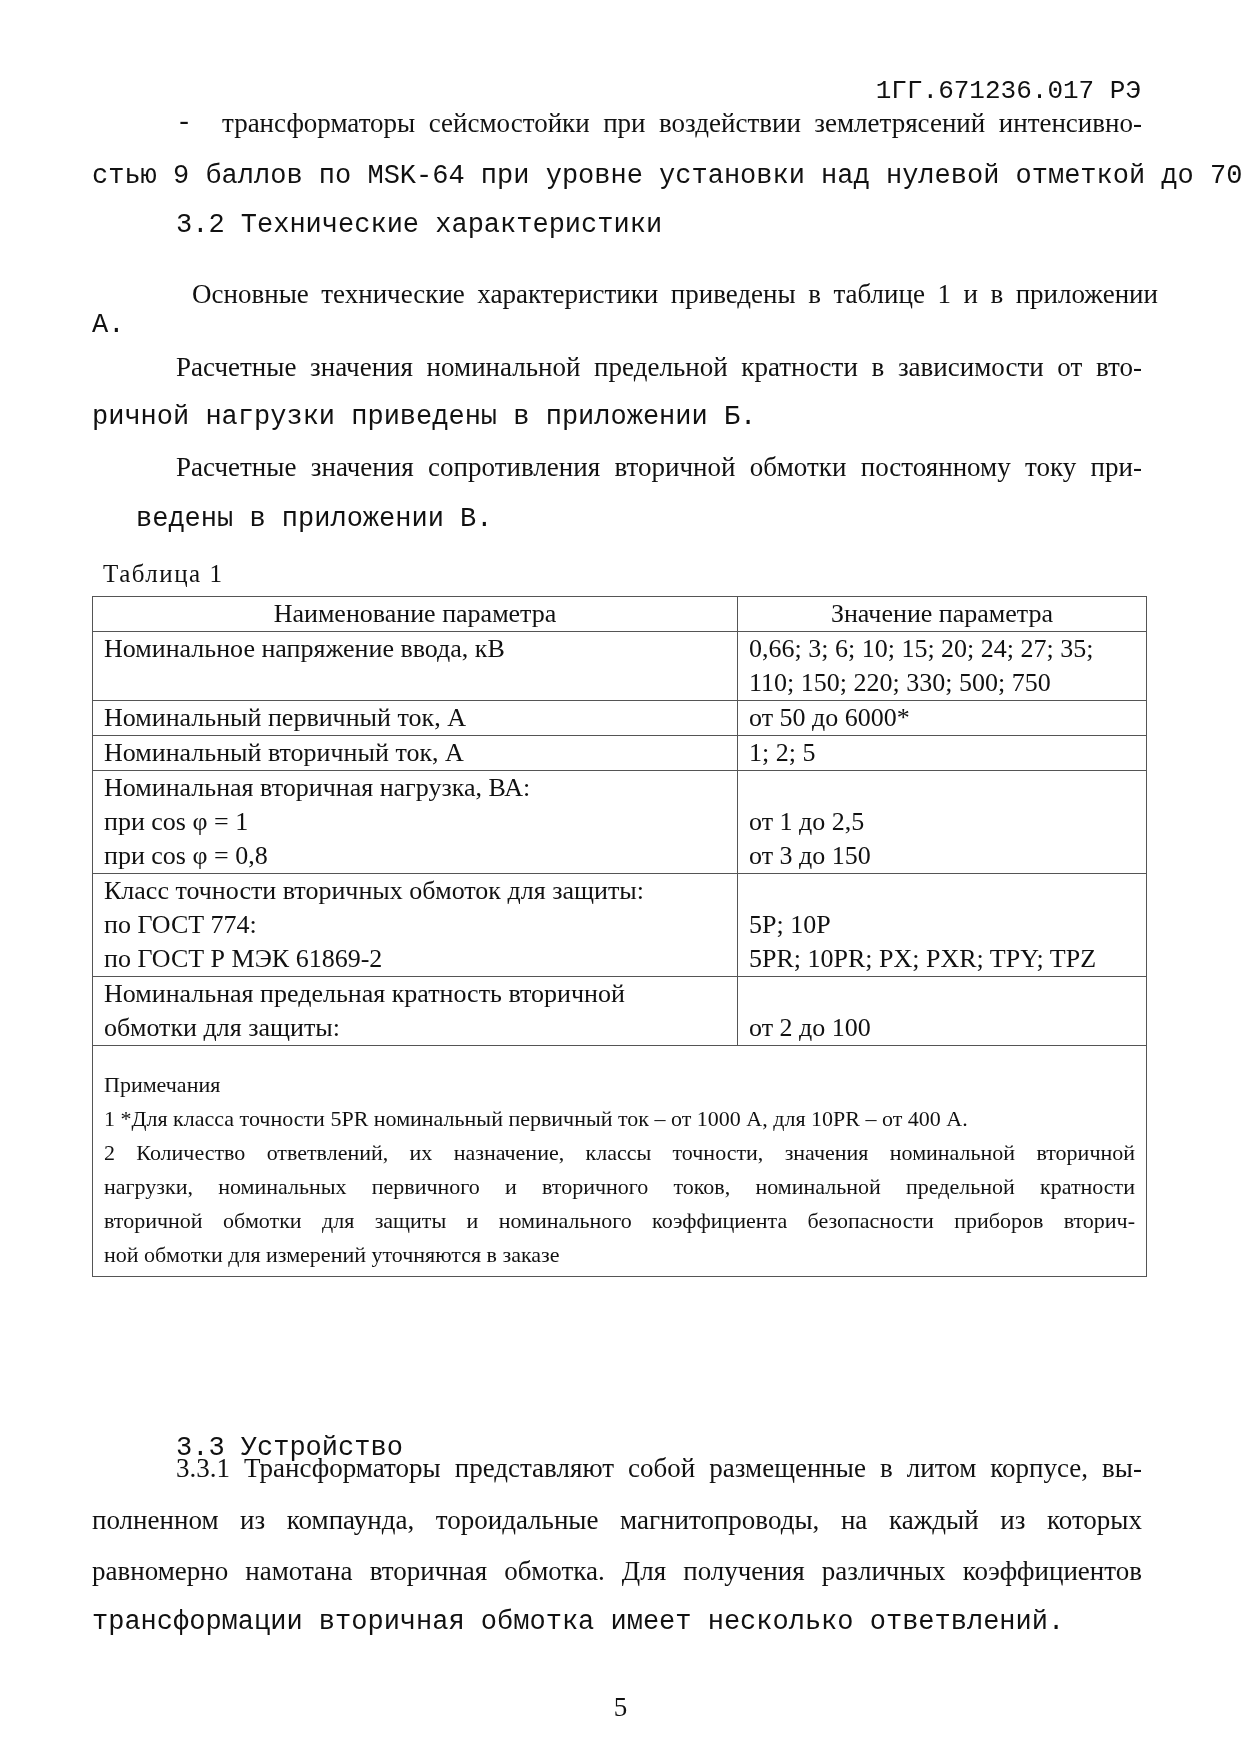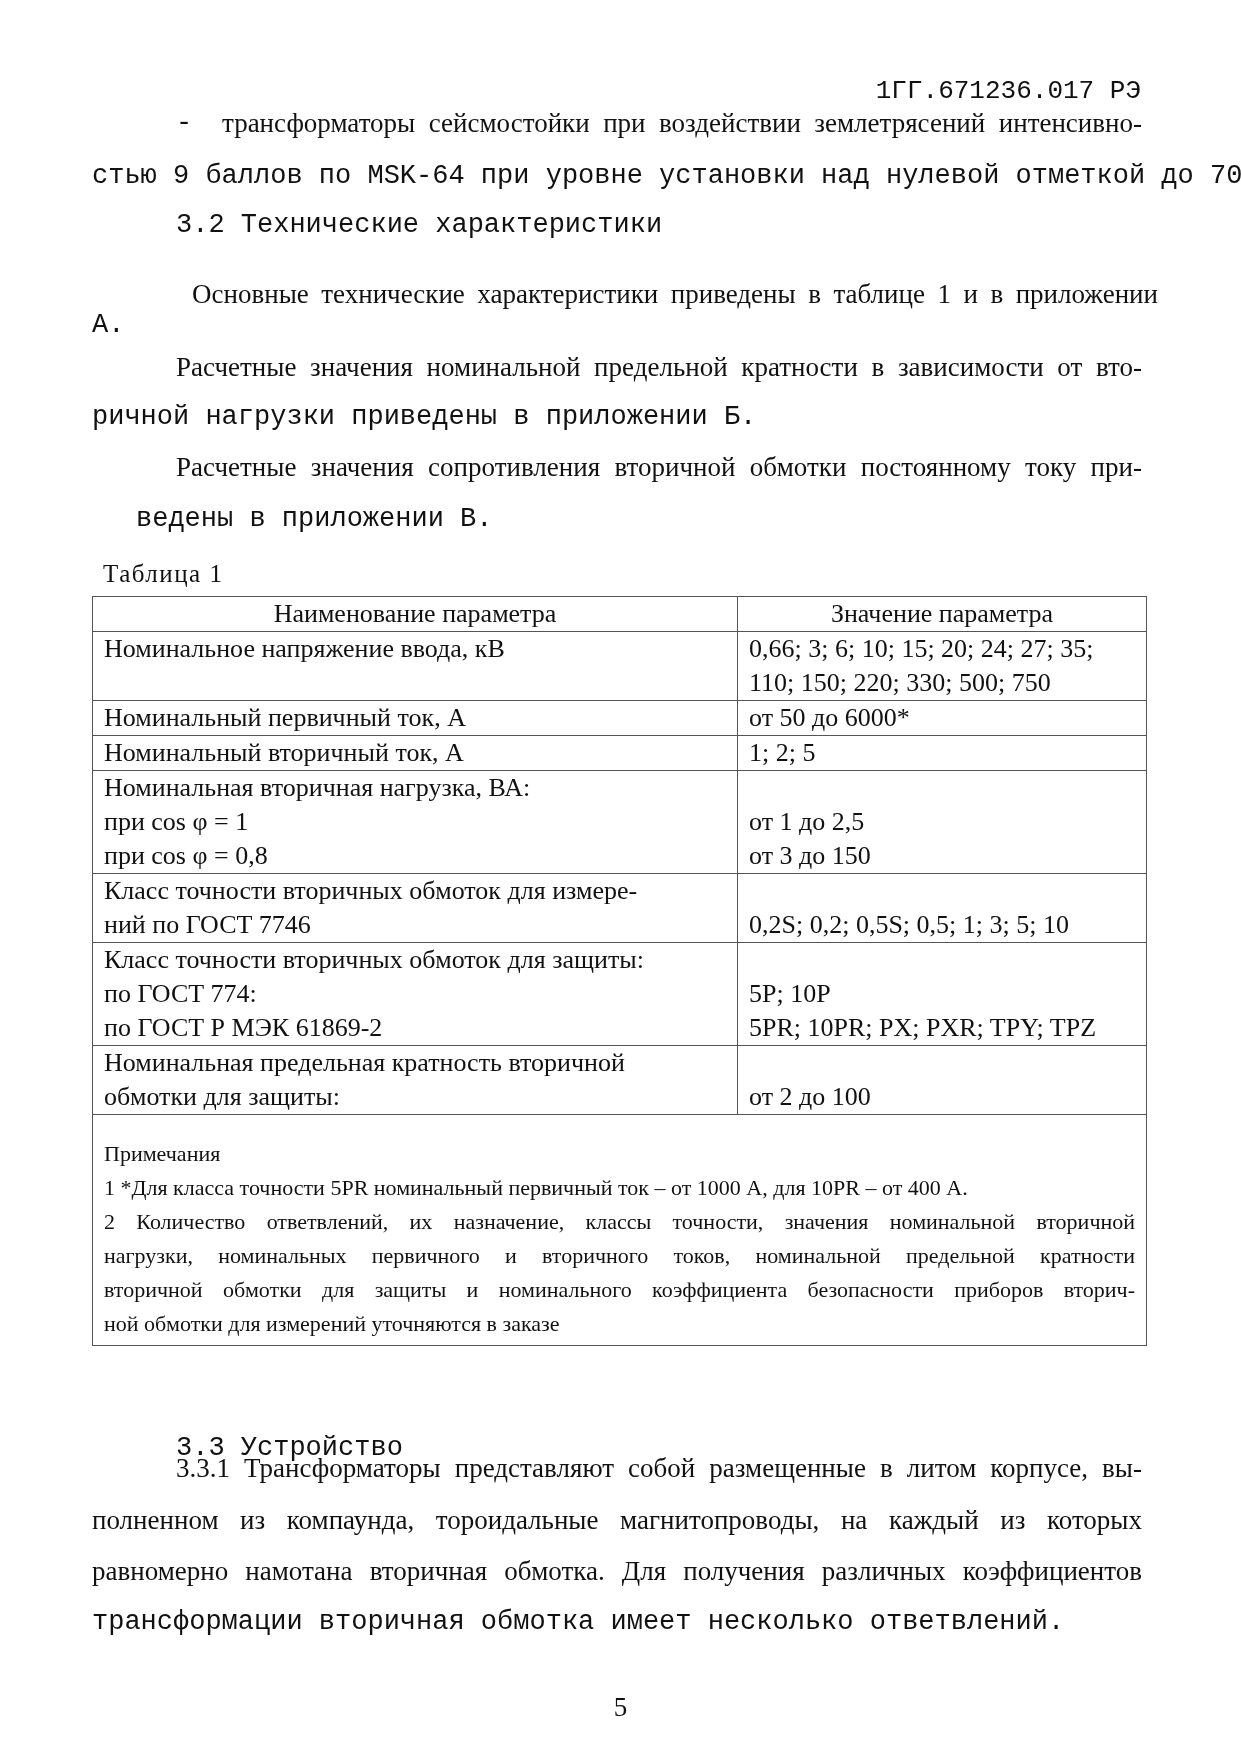--- a/index.html
+++ b/index.html
@@ -84,30 +84,20 @@
       <span class="row-line">при cos φ = 0,8</span>
     </td>
     <td>
       <span class="row-line"></span>
       <span class="row-line">от 1 до 2,5</span>
       <span class="row-line">от 3 до 150</span>
     </td>
   </tr>
   <tr>
     <td class="c1">
-      <span class="row-line">Класс точности вторичных обмоток для измере-</span>
-      <span class="row-line">ний по ГОСТ 7746</span>
-    </td>
-    <td>
-      <span class="row-line"></span>
-      <span class="row-line">0,2S; 0,2; 0,5S; 0,5; 1; 3; 5; 10</span>
-    </td>
-  </tr>
-  <tr>
-    <td class="c1">
       <span class="row-line">Класс точности вторичных обмоток для защиты:</span>
       <span class="row-line">по ГОСТ 774:</span>
       <span class="row-line">по ГОСТ Р МЭК 61869-2</span>
     </td>
     <td>
       <span class="row-line"></span>
       <span class="row-line">5P; 10P</span>
       <span class="row-line">5PR; 10PR; PX; PXR; TPY; TPZ</span>
     </td>
   </tr>

